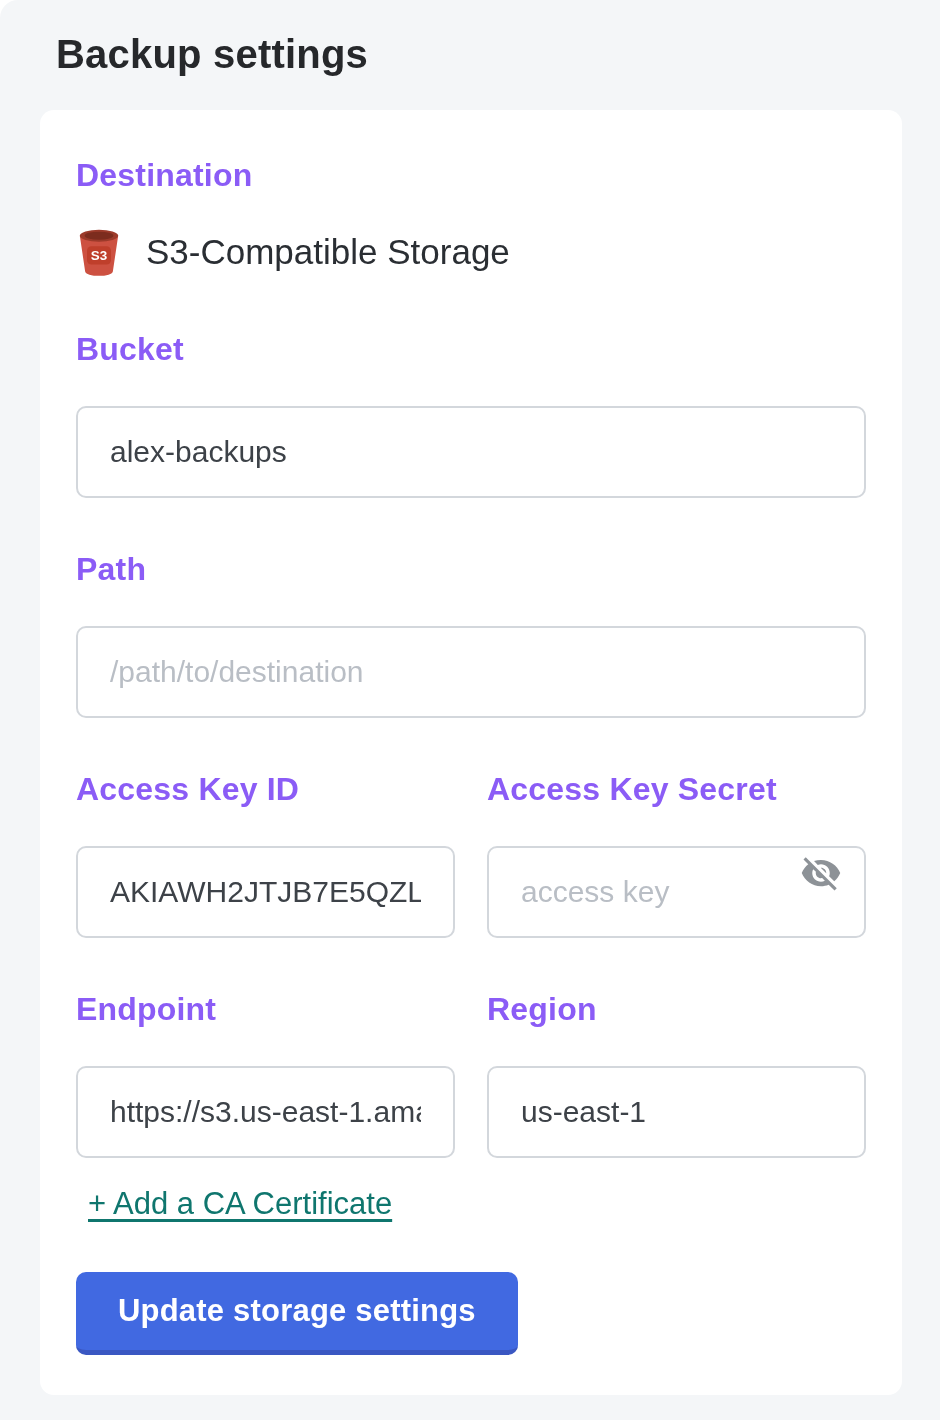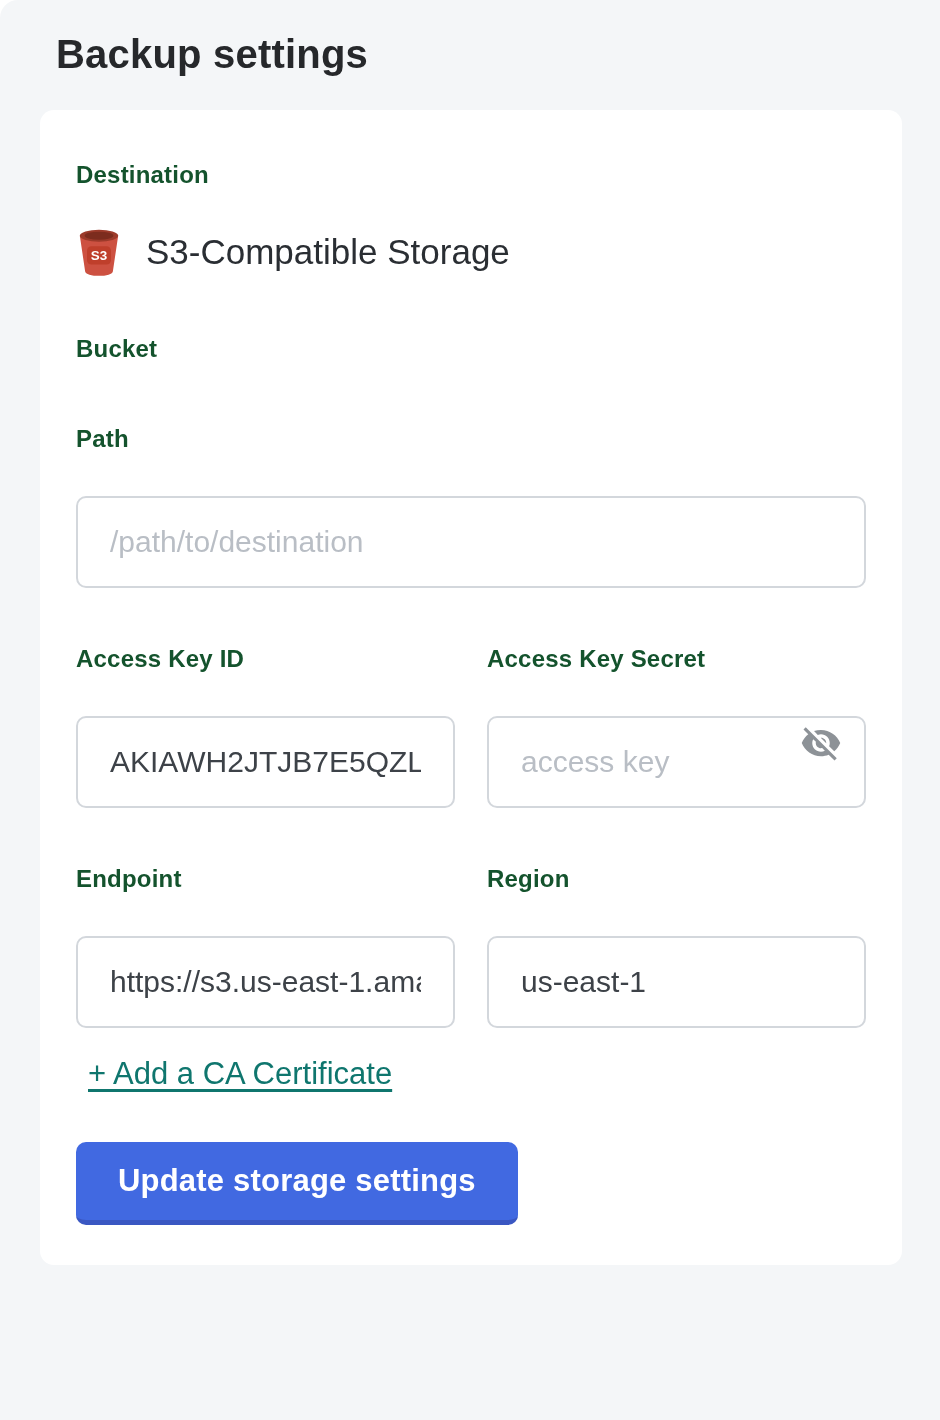--- a/index.html
+++ b/index.html
@@ -26,23 +26,23 @@
     margin-left: 16px;
   }
   .card {
     margin-top: 32px;
     width: 862px;
     background: #ffffff;
     border-radius: 14px;
     padding: 46px 36px 40px 36px;
   }
   .section-label {
-    font-size: 24px;
+    font-size: 32px;
     font-weight: 700;
-    color: #14532d;
+    color: #8b5cf6;
     line-height: 38px;
     letter-spacing: 0.2px;
   }
   .destination-row {
     margin-top: 32px;
     display: flex;
     align-items: center;
   }
   .s3-icon { width: 46px; height: 52px; flex: 0 0 auto; }
   .destination-text {
@@ -128,20 +128,21 @@
         <path d="M4 10 L9.5 47 C9.5 53.5 38.5 53.5 38.5 47 L44 10 Z" fill="#cd5141"></path>
         <ellipse cx="24" cy="10" rx="20" ry="6.2" fill="#9c3a2a"></ellipse>
         <ellipse cx="24" cy="10" rx="15" ry="4.2" fill="#7c2c1e"></ellipse>
         <rect x="11.5" y="21" width="25" height="19" rx="4.5" fill="#bf3f2b"></rect>
         <text x="24" y="35.5" text-anchor="middle" font-family="Liberation Sans, sans-serif" font-size="14" font-weight="bold" fill="#ffffff">S3</text>
       </svg>
       <span class="destination-text">S3-Compatible Storage</span>
     </div>
 
     <div class="section-label field-label">Bucket</div>
+    <input class="text-input" type="text" value="alex-backups" style="">
 
     <div class="section-label field-label">Path</div>
     <input class="text-input" type="text" placeholder="/path/to/destination" style="">
 
     <div class="two-col">
       <div class="section-label field-label">Access Key ID</div>
       <div class="section-label field-label">Access Key Secret</div>
 
       <input class="text-input" type="text" value="AKIAWH2JTJB7E5QZL" style="">
 

